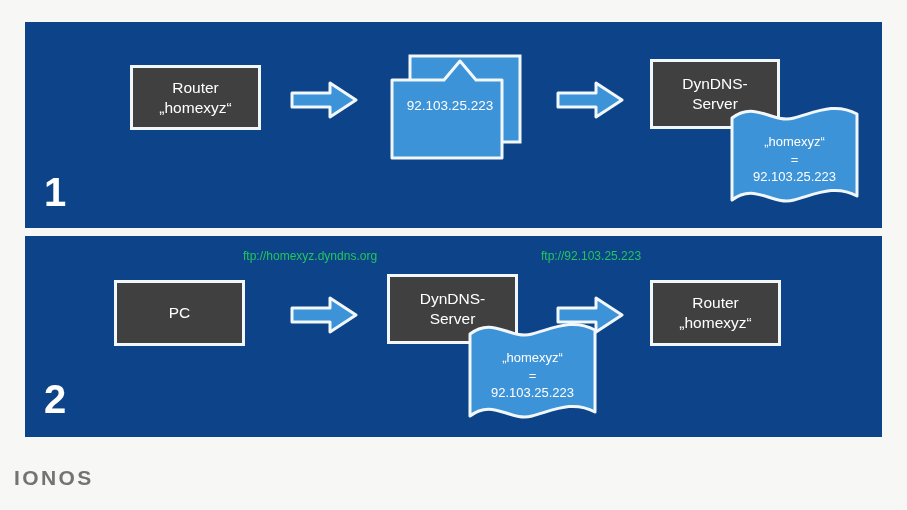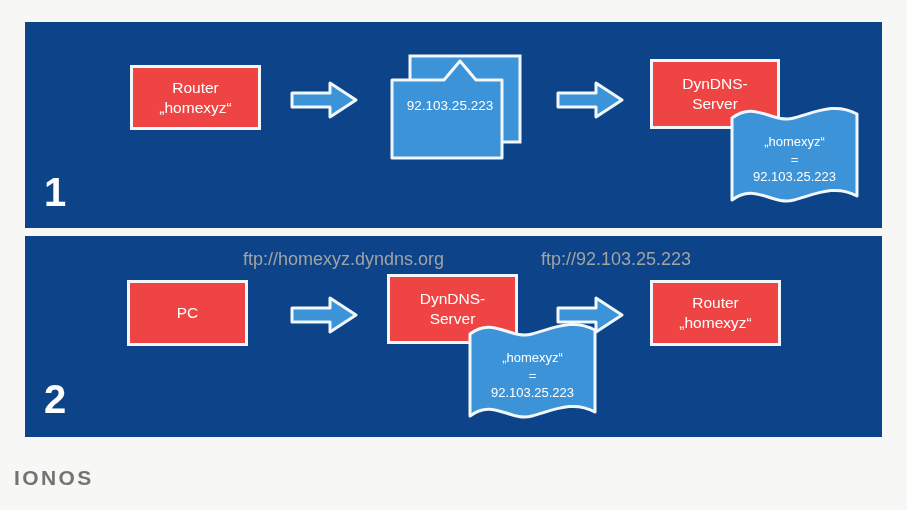--- a/index.html
+++ b/index.html
@@ -35,21 +35,21 @@
     font-weight: bold;
     line-height: 1;
     letter-spacing: -1px;
   }
   #panel-1 .panel-number { bottom: 16px; }
   #panel-2 .panel-number { bottom: 18px; }
 
   
   .node-box {
     position: absolute;
-    background: #ef4444;
+    background: #404040;
     border: 3px solid #f2f7fb;
     box-sizing: border-box;
     display: flex;
     align-items: center;
     justify-content: center;
     text-align: center;
     color: #ffffff;
     font-size: 15.5px;
     line-height: 1.28;
     z-index: 2;
@@ -100,22 +100,22 @@
     color: #ffffff;
     font-size: 13px;
     line-height: 1.35;
     pointer-events: none;
   }
   .flag .flag-text span { display: block; }
 
   
   .proto-label {
     position: absolute;
-    color: #a3a3a3;
-    font-size: 18px;
+    color: #22c55e;
+    font-size: 12px;
     white-space: nowrap;
     z-index: 3;
   }
 
   
   #brand {
     position: absolute;
     left: 14px;
     top: 466px;
     color: #737373;
@@ -177,21 +177,21 @@
 
 </div>
 
 <div class="panel" id="panel-2">
 
   <div class="panel-number">2</div>
 
   <div class="proto-label" style="left:218px; top:13px;">ftp://homexyz.dyndns.org</div>
   <div class="proto-label" style="left:516px; top:13px;">ftp://92.103.25.223</div>
 
-  <div class="node-box" style="left:102px; top:44px; width:121px; height:66px;">
+  <div class="node-box" style="left:89px; top:44px; width:131px; height:66px;">
     <span class="label">PC</span>
   </div>
 
   <div class="block-arrow" style="left:265px; top:59px;">
     <svg viewBox="0 0 68 40" preserveAspectRatio="none">
       <path d="M2,13 L40,13 L40,3 L66,20 L40,37 L40,27 L2,27 Z" fill="#3d93d8" stroke="#f2f7fb" stroke-width="3" stroke-linejoin="round"></path>
     </svg>
   </div>
 
   <div class="node-box" style="left:362px; top:38px; width:131px; height:70px;">

